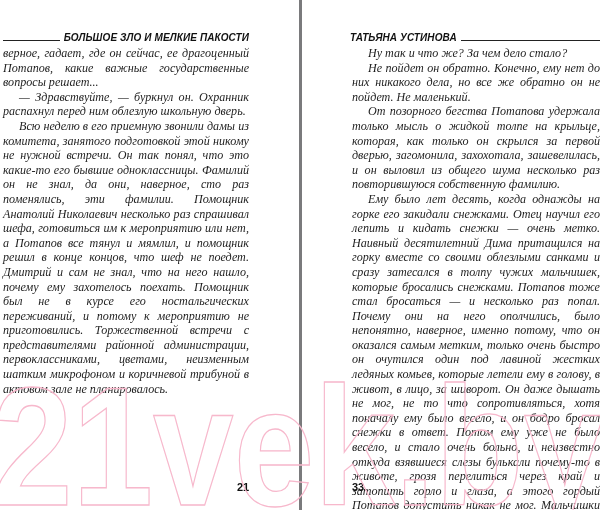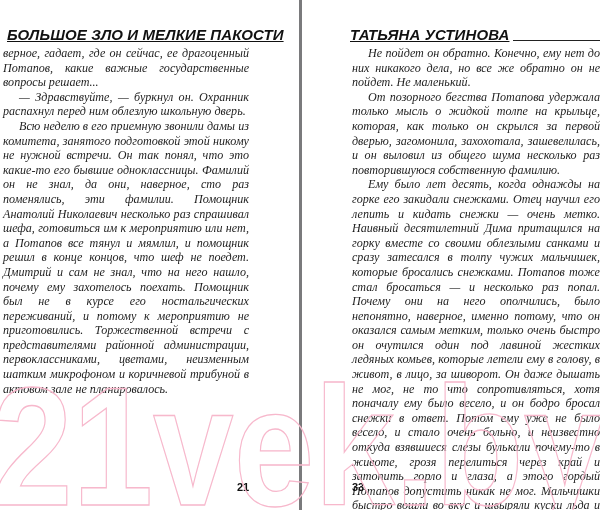--- a/index.html
+++ b/index.html
@@ -5,21 +5,21 @@
   html, body { margin:0; padding:0; }
   body { width:600px; height:510px; background:#ffffff; position:relative; overflow:hidden;
          font-family:"Liberation Serif","DejaVu Serif",serif; color:#1e1e1e; }
   .page { position:absolute; top:0; height:510px; }
   .page-left { left:0; width:300px; }
   .page-right { left:302px; width:282px; }
   .divider { position:absolute; left:299px; top:0; width:3px; height:510px; background:#7a7a7c; }
   .header { position:absolute; top:29px; height:14px; display:flex; align-items:flex-end; }
   .header .rule { height:0; border-bottom:1px solid #222; margin-bottom:2px; }
   .header .title { font-family:"Liberation Sans","DejaVu Sans",sans-serif; font-weight:bold; font-style:italic;
-                   font-size:15px; letter-spacing:0.1px; white-space:nowrap; color:#111;text-decoration:underline; }
+                   font-size:10px; letter-spacing:0.1px; white-space:nowrap; color:#111; }
   .left-header { left:3px; width:246px; }
   .left-header .rule { flex:1; margin-right:4px; }
   .right-header { left:48px; width:250px; }
   .right-header .rule { flex:1; margin-left:4px; }
   .body { position:absolute; top:46px; font-size:12.1px; line-height:14.6px; text-align:justify; }
   .left-body { left:3px; width:246px; }
   .right-body { left:50px; width:248px; }
   .body p { margin:0; text-indent:16px;font-style:italic; }
   .body p.noindent { text-indent:0; }
   .pagenum { position:absolute; top:481px; font-family:"Liberation Sans","DejaVu Sans",sans-serif;
@@ -46,20 +46,21 @@
 </div>
 
 <div class="divider"></div>
 
 <div class="page page-right">
   <div class="header right-header">
     <span class="title">ТАТЬЯНА УСТИНОВА</span>
     <div class="rule"></div>
   </div>
   <div class="body right-body">
+    <p>Ну так и что же? За чем дело стало?</p>
     <p>Не пойдет он обратно. Конечно, ему нет до них никакого дела, но все же обратно он не пойдет. Не маленький.</p>
     <p>От позорного бегства Потапова удержала только мысль о жидкой толпе на крыльце, которая, как только он скрылся за первой дверью, загомонила, захохотала, зашевелилась, и он выловил из общего шума несколько раз повторившуюся собственную фамилию.</p>
     <p>Ему было лет десять, когда однажды на горке его закидали снежками. Отец научил его лепить и кидать снежки — очень метко. Наивный десятилетний Дима притащился на горку вместе со своими облезлыми санками и сразу затесался в толпу чужих мальчишек, которые бросались снежками. Потапов тоже стал бросаться — и несколько раз попал. Почему они на него ополчились, было непонятно, наверное, именно потому, что он оказался самым метким, только очень быстро он очутился один под лавиной жестких ледяных комьев, которые летели ему в голову, в живот, в лицо, за шиворот. Он даже дышать не мог, не то что сопротивляться, хотя поначалу ему было весело, и он бодро бросал снежки в ответ. Потом ему уже не было весело, и стало очень больно, и неизвестно откуда взявшиеся слезы булькали почему-то в животе, грозя перелиться через край и затопить горло и глаза, а этого гордый Потапов допустить никак не мог. Мальчишки быстро вошли во вкус и швыряли куски льда и снега прямо ему в лицо, стоя всего в двух шагах, и Дима понял, что нужно бежать, спасаться, но бежать ему не позволяла гордость.</p>
 
   </div>
   <div class="pagenum right-num">33</div>
 </div>
 
 <svg class="watermark" viewBox="0 0 600 510" xmlns="http://www.w3.org/2000/svg">
   <text x="-8" y="505" font-family="Liberation Sans, DejaVu Sans, sans-serif" font-weight="bold" font-size="168" fill="none" stroke="#f7b8cc" stroke-width="1.3" textLength="612" lengthAdjust="spacingAndGlyphs">21vek.by</text>

